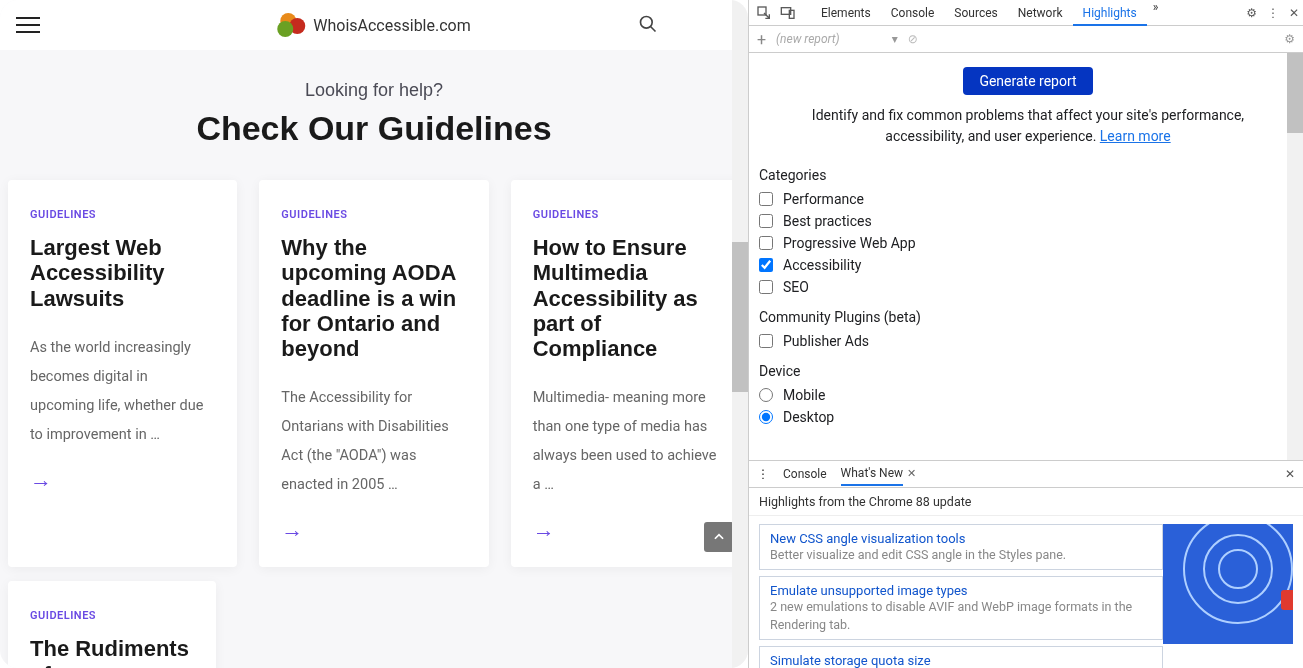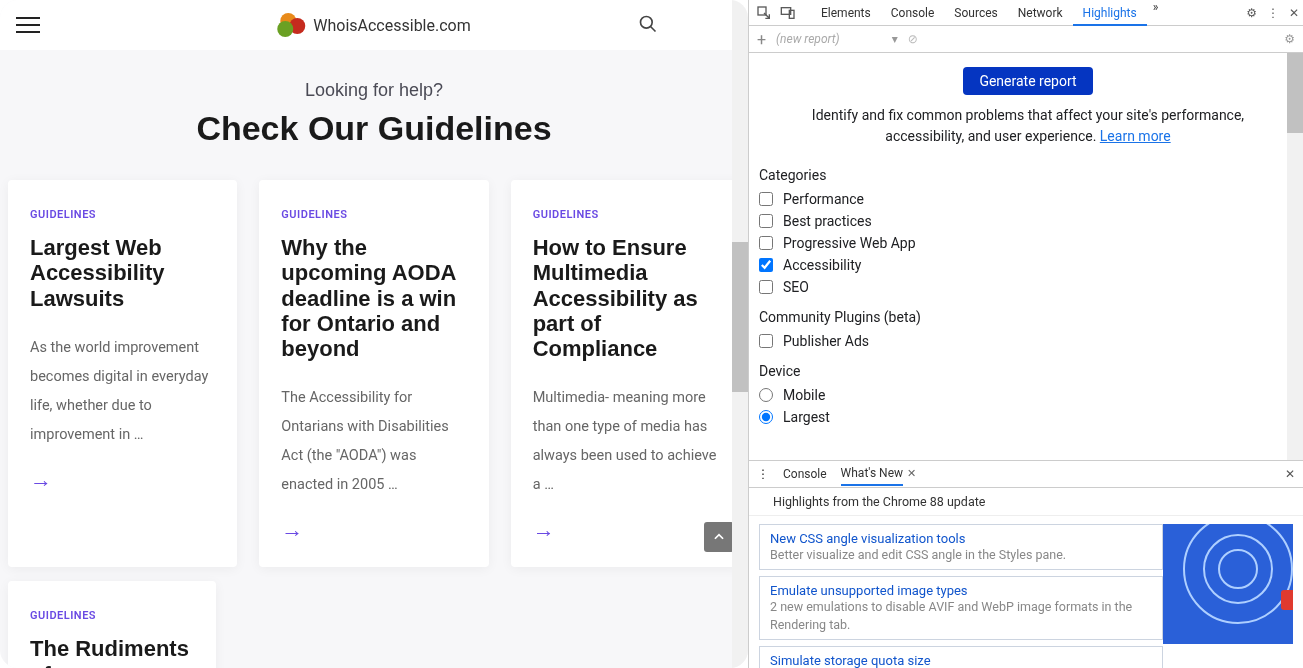--- a/index.html
+++ b/index.html
@@ -55,21 +55,21 @@
 .opts input,.radios input{ width:14px; height:14px; }
 .lh-scrollbar { position:absolute; right:0; top:0; width:16px; height:100%; background:#f1f1f1; }
 .lh-thumb { position:absolute; right:0; top:0; width:16px; height:80px; background:#c1c1c1; }
 
 .drawer { border-top:1px solid #ccc; }
 .drawer-tabs { height:27px; display:flex; align-items:center; border-bottom:1px solid #ccc; padding:0 8px; gap:14px; }
 .dtab { color:#333; font-size:12px; }
 .dtab.active { color:#333; border-bottom:2px solid #1a73e8; padding-bottom:4px; margin-bottom:-5px; }
 .dtab-close { font-size:11px; color:#666; margin-left:-10px; }
 .drawer-close { margin-left:auto; color:#555; }
-.highlights { padding:6px 24px; font-size:12.5px; color:#333; border-bottom:1px solid #eee; }
+.highlights { padding:6px 10px; font-size:12.5px; color:#333; border-bottom:1px solid #eee; }
 .drawer-body { display:flex; padding:8px 10px 0; }
 .items { flex:1; display:flex; flex-direction:column; gap:6px; }
 .item { border:1px solid #ccd4e0; padding:6px 10px; }
 .item-title { color:#1155cc; font-size:13px; }
 .item-desc { color:#888; font-size:12.5px; line-height:1.4; }
 .thumb-img { width:130px; height:120px; background:#2a60d8; position:relative; overflow:hidden; }
 .thumb-img .ring { position:absolute; border:2px solid #aecfff; border-radius:50%; }
 .red-tab { position:absolute; right:-2px; bottom:34px; width:14px; height:20px; background:#e03a2f; border-radius:3px 0 0 3px; }
 
 
@@ -100,21 +100,21 @@
         </svg>
   </div>
  </div>
  <div class="site-main">
    <div class="help-text">Looking for help?</div>
    <h2 class="heading">Check Our Guidelines</h2>
    <div class="cards">
      <div class="card">
        <div class="cat">GUIDELINES</div>
        <div class="title">Largest Web Accessibility Lawsuits</div>
-       <div class="excerpt">As the world improvement becomes digital in everyday life, whether due to improvement in …</div>
+       <div class="excerpt">As the world increasingly becomes digital in upcoming life, whether due to improvement in …</div>
        <div class="arrow">→</div>
      </div>
      <div class="card">
        <div class="cat">GUIDELINES</div>
        <div class="title">Why the upcoming AODA deadline is a win for Ontario and beyond</div>
        <div class="excerpt">The Accessibility for Ontarians with Disabilities Act (the "AODA") was enacted in 2005 …</div>
        <div class="arrow">→</div>
      </div>
      <div class="card">
        <div class="cat">GUIDELINES</div>
@@ -213,21 +213,21 @@
    </div>
 
    <div class="section-h" style="margin-top:14px">Device</div>
    <div class="radios">
      <label>
             <input type="radio" name="dev" style="">
             <span>Mobile</span>
           </label>
      <label>
             <input type="radio" name="dev" checked="" style="">
-            <span>Largest</span>
+            <span>Desktop</span>
           </label>
    </div>
   </div>
   <div class="lh-scrollbar">
         <div class="lh-thumb"></div>
       </div>
  </div>
 
  <div class="drawer">
    <div class="drawer-tabs">

